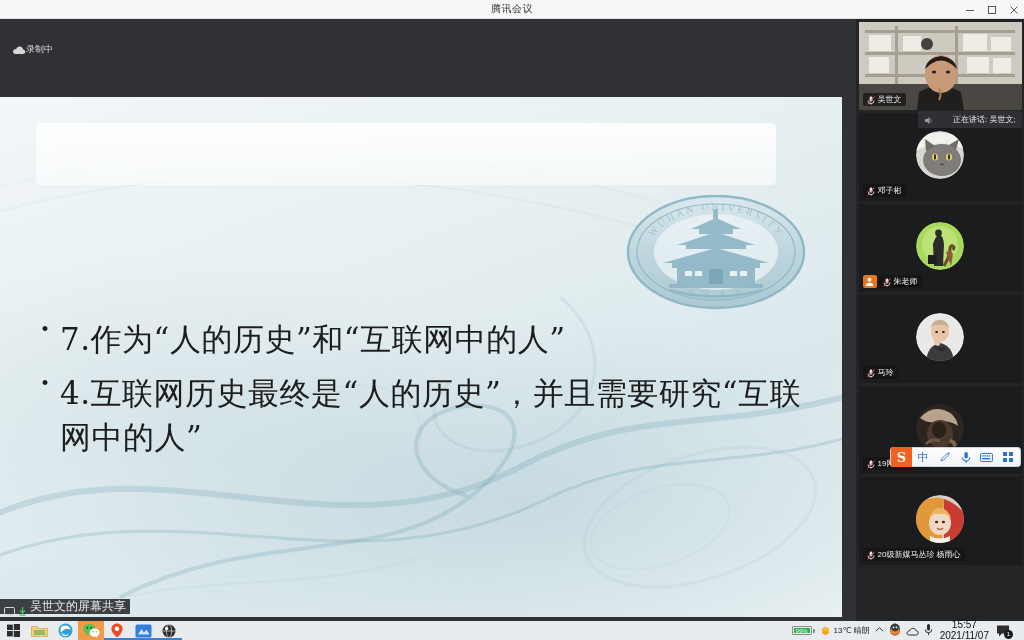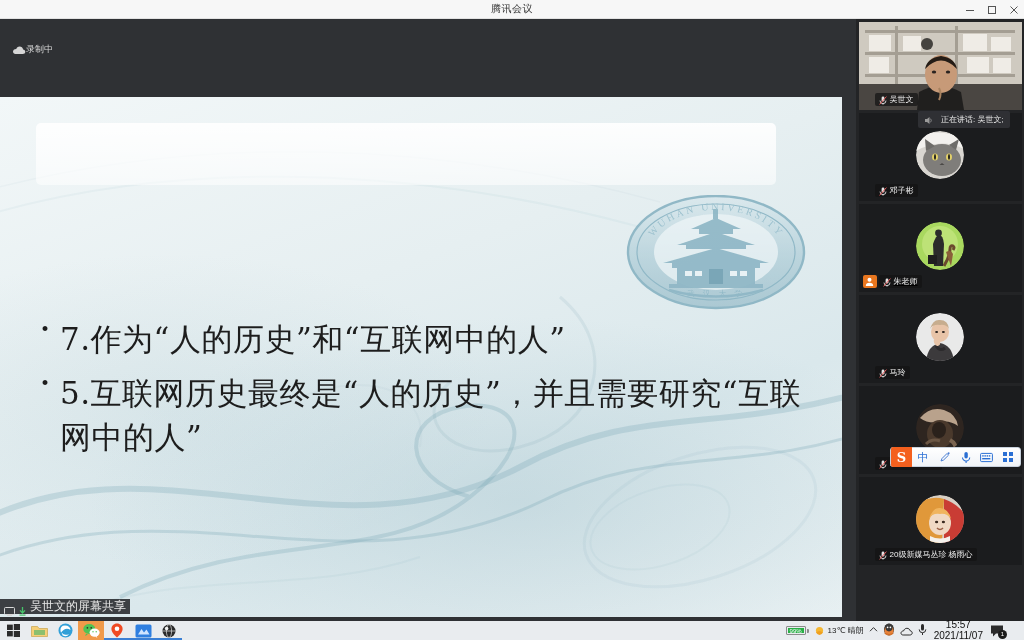--- a/index.html
+++ b/index.html
@@ -72,33 +72,33 @@
   
   #rail{ position:absolute; left:856px; top:0; width:168px; height:602px; background:#232426;}
   .pcard{ position:relative; width:163px; height:88px; margin:3px auto 0; background:#1b1c1e; overflow:hidden;}
   .pcard.speaking{ box-shadow:inset 0 0 0 2px #33c26a; }
   .pcard .video{ position:absolute; inset:0; }
   .pcard .avatar{
     position:absolute; left:50%; top:48%; transform:translate(-50%,-50%);
     width:48px; height:48px; border-radius:50%; overflow:hidden;
   }
   .nametag{
-    position:absolute; left:16px; bottom:4px; height:13px; background:rgba(20,20,20,.72);
+    position:absolute; left:4px; bottom:4px; height:13px; background:rgba(20,20,20,.72);
     border-radius:2px; display:flex; align-items:center; gap:3px; padding:0 4px;
   }
   .nametag .nm{ font-size:8px; color:#efefef; white-space:nowrap; }
   .hostbadge{
     position:absolute; left:4px; bottom:4px; width:14px; height:13px; background:#e8761f;
     border-radius:2px; display:flex; align-items:center; justify-content:center;
   }
   .nametag.withhost{ left:20px;text-decoration:underline; }
 
   #speaktip{
     position:absolute; left:62px; top:92px; height:17px; background:rgba(48,50,54,.95);
-    border-radius:2px; display:flex; align-items:center; gap:8px; padding:0 6px; z-index:9;
+    border-radius:2px; display:flex; align-items:center; gap:20px; padding:0 6px; z-index:9;
   }
   #speaktip .tt{ font-size:8px; color:#e9e9e9; white-space:nowrap;}
 
   
   #imebar{
     position:absolute; left:890px; top:447px; width:131px; height:20px;
     background:linear-gradient(180deg,#ffffff,#f0f3f7);
     border:1px solid #c9d2dd; border-radius:3px;
     display:flex; align-items:center; z-index:20;
   }
@@ -108,21 +108,21 @@
      display:flex; align-items:center; justify-content:center;}
   #imebar .zh{ width:22px; color:#2a6fd4; font-size:11px;}
   #imebar .ic{ width:21px; }
 
   
   #taskbar{ position:absolute; left:0; top:621px; width:1024px; height:19px; background:#e9ecef;
     display:flex; align-items:center; }
   .tbicon{ width:26px; height:19px; display:flex; align-items:center; justify-content:center;}
   .tbicon.active{ background:#f09a4a; }
   .tbicon.underline{ box-shadow:inset 0 -2px 0 #3b7fd4; }
-  #tray{ position:absolute; right:0; top:0; height:19px; display:flex; align-items:center; gap:5px; padding-right:18px;}
+  #tray{ position:absolute; right:0; top:0; height:19px; display:flex; align-items:center; gap:5px; padding-right:12px;}
   #tray .bat{ display:flex; align-items:center; gap:1px;}
   #tray .batbody{ width:20px; height:9px; border:1px solid #8b8b8b; border-radius:1px;
      background:#e9ecef; position:relative; display:flex; align-items:center;}
   #tray .batfill{ position:absolute; left:1px; top:1px; bottom:1px; width:16px; background:#27ae44;
      display:flex; align-items:center; justify-content:center; }
   #tray .batpct{ font-size:6px; color:#fff; width:100%; text-align:center; line-height:1;}
   #tray .battip{ width:2px; height:4px; background:#8b8b8b; border-radius:0 1px 1px 0;}
   #tray .wx{ display:flex; align-items:center; gap:3px; }
   #tray .wtemp{ font-size:8px; color:#1b1b1b; }
   #tray .chev{ font-size:8px; color:#333; }
@@ -231,21 +231,21 @@
       </svg>
     </div>
 
     <div id="bullets">
       <div class="bullet">
         <span class="dot">•</span>
         <span class="bt">7.作为“人的历史”和“互联网中的人”</span>
       </div>
       <div class="bullet">
         <span class="dot">•</span>
-        <span class="bt">5.互联网历史最终是“人的历史”，并且需要研究“互联网中的人”</span>
+        <span class="bt">4.互联网历史最终是“人的历史”，并且需要研究“互联网中的人”</span>
       </div>
     </div>
   </div>
 
   <div id="sharebadge">
     <span class="si">
       <svg width="11" height="9" viewBox="0 0 11 9">
           <rect x="0.5" y="0.5" width="10" height="7" rx="1" fill="none" stroke="#d8d8d8"></rect>
           <rect x="3" y="8" width="5" height="1" fill="#d8d8d8"></rect>
         </svg>

